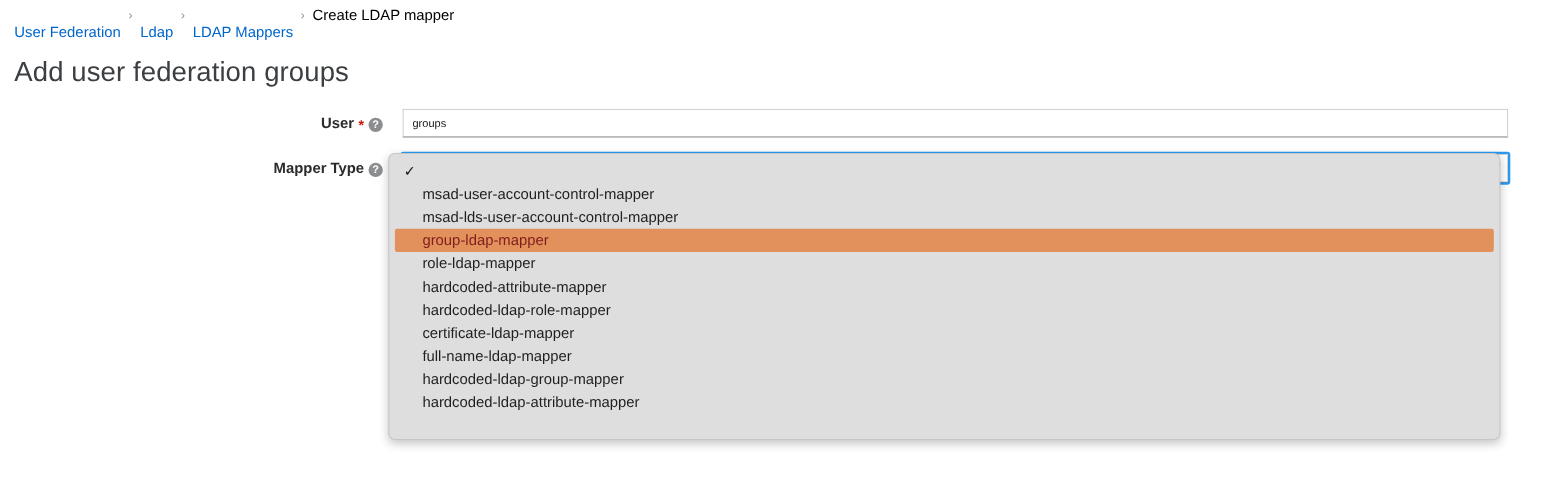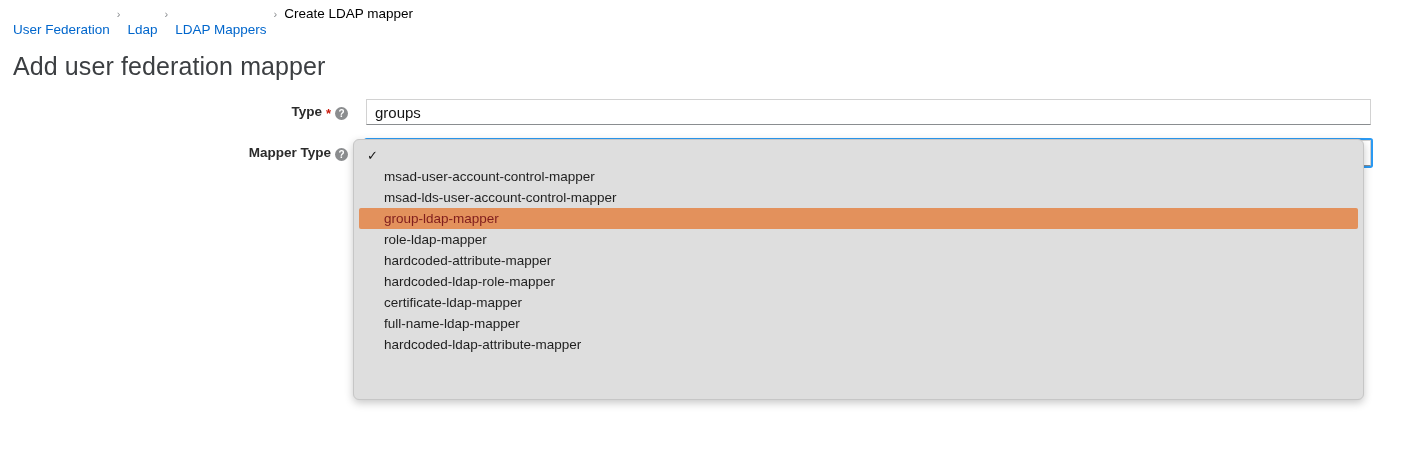--- a/index.html
+++ b/index.html
@@ -114,21 +114,21 @@
     position: absolute;
     left: 366px;
     top: 0px;
     width: 1005px;
     height: 26px;
     box-sizing: border-box;
     border: 1px solid #d2d2d2;
     border-bottom: 1px solid #8a8d90;
     background: #ffffff;
     font-family: "Liberation Sans", sans-serif;
-    font-size: 15px;
+    font-size: 10px;
     color: #151515;
     padding: 0 8px;
     border-radius: 0;
     outline: none;
   }
 
   
   .select-wrap {
     position: absolute;
     left: 366px;
@@ -206,26 +206,26 @@
 <div class="breadcrumb">
   <a class="crumb-link">User Federation</a>
   <span class="crumb-sep">›</span>
   <a class="crumb-link">Ldap</a>
   <span class="crumb-sep">›</span>
   <a class="crumb-link">LDAP Mappers</a>
   <span class="crumb-sep">›</span>
   <span class="crumb-current">Create LDAP mapper</span>
 </div>
 
-<div class="page-title">Add user federation mapper</div>
+<div class="page-title">Add user federation groups</div>
 
 <div class="form-row row-name">
   <div class="form-label">
     <span class="label-inner">
-      <span>Type</span>
+      <span>User</span>
       <span class="req-star">*</span>
       <span class="help-icon">?</span>
     </span>
   </div>
   <input class="text-input" type="text" value="groups" style="">
 </div>
 
 <div class="form-row row-type">
   <div class="form-label">
     <span class="label-inner">
@@ -244,14 +244,15 @@
     <span class="dd-check">✓</span>
   </div>
   <div class="dd-item">msad-user-account-control-mapper</div>
   <div class="dd-item">msad-lds-user-account-control-mapper</div>
   <div class="dd-item selected">group-ldap-mapper</div>
   <div class="dd-item">role-ldap-mapper</div>
   <div class="dd-item">hardcoded-attribute-mapper</div>
   <div class="dd-item">hardcoded-ldap-role-mapper</div>
   <div class="dd-item">certificate-ldap-mapper</div>
   <div class="dd-item">full-name-ldap-mapper</div>
+  <div class="dd-item">hardcoded-ldap-group-mapper</div>
   <div class="dd-item">hardcoded-ldap-attribute-mapper</div>
 </div>
 
 </body></html>

